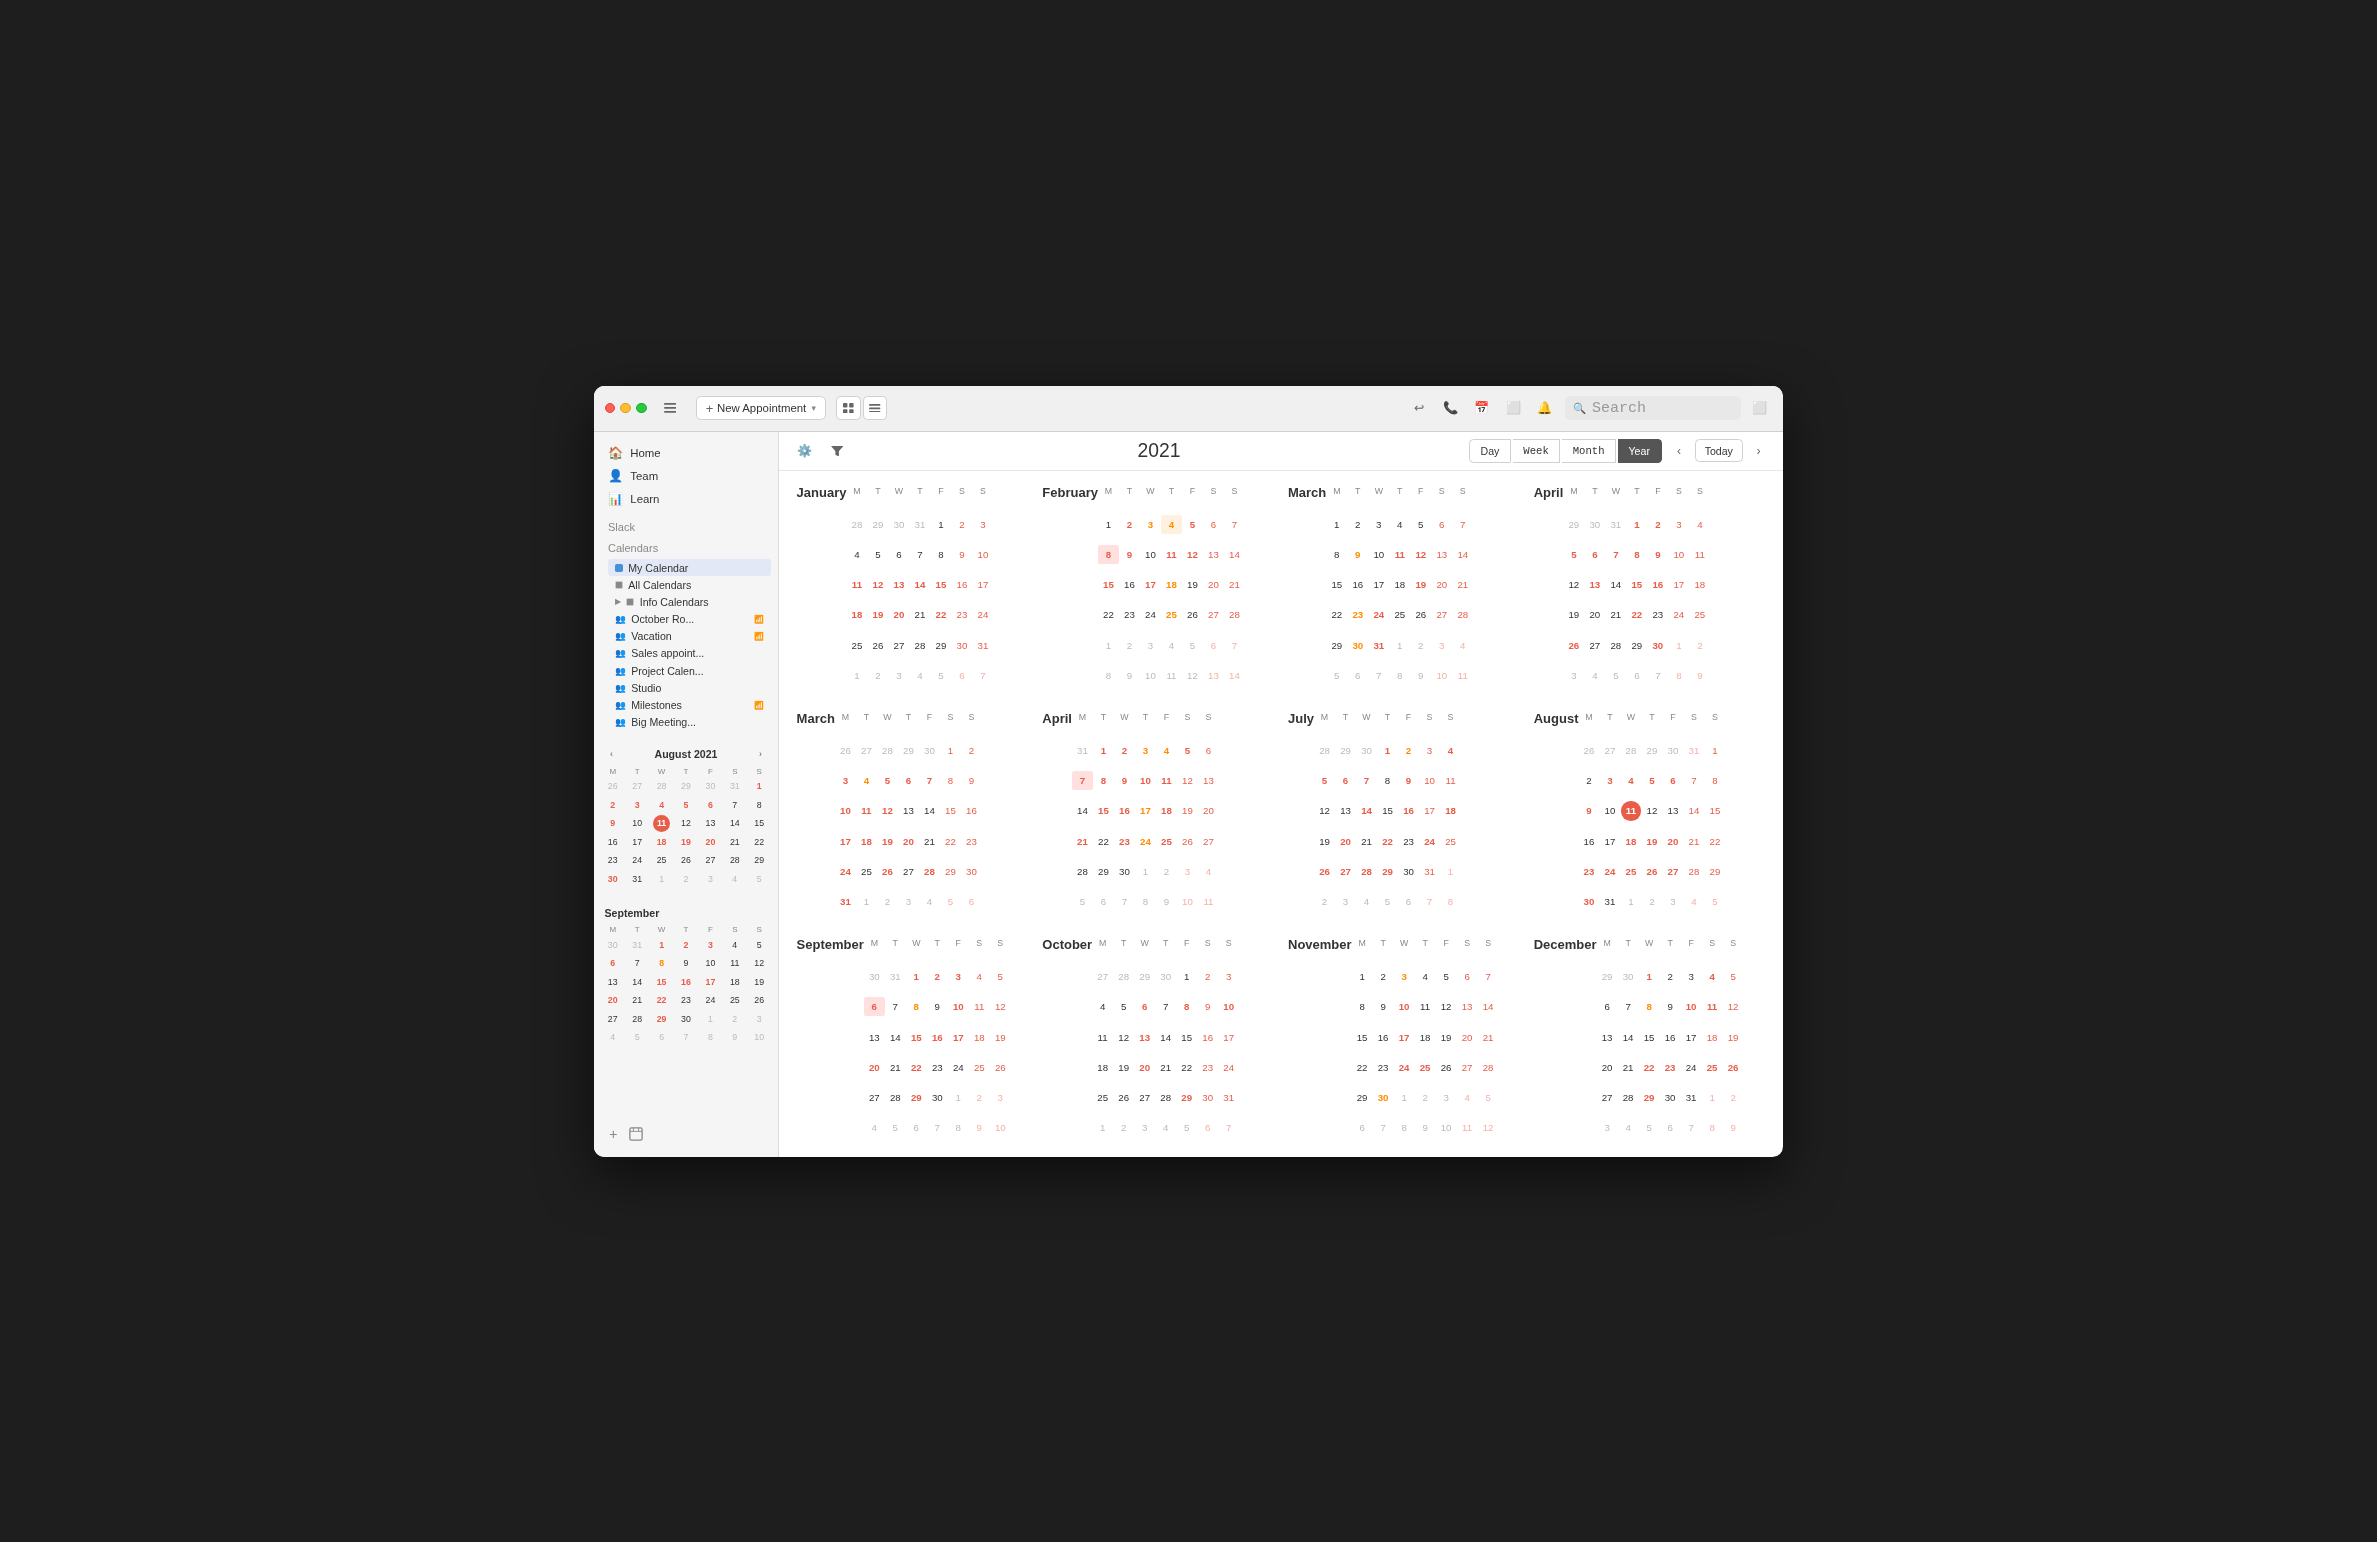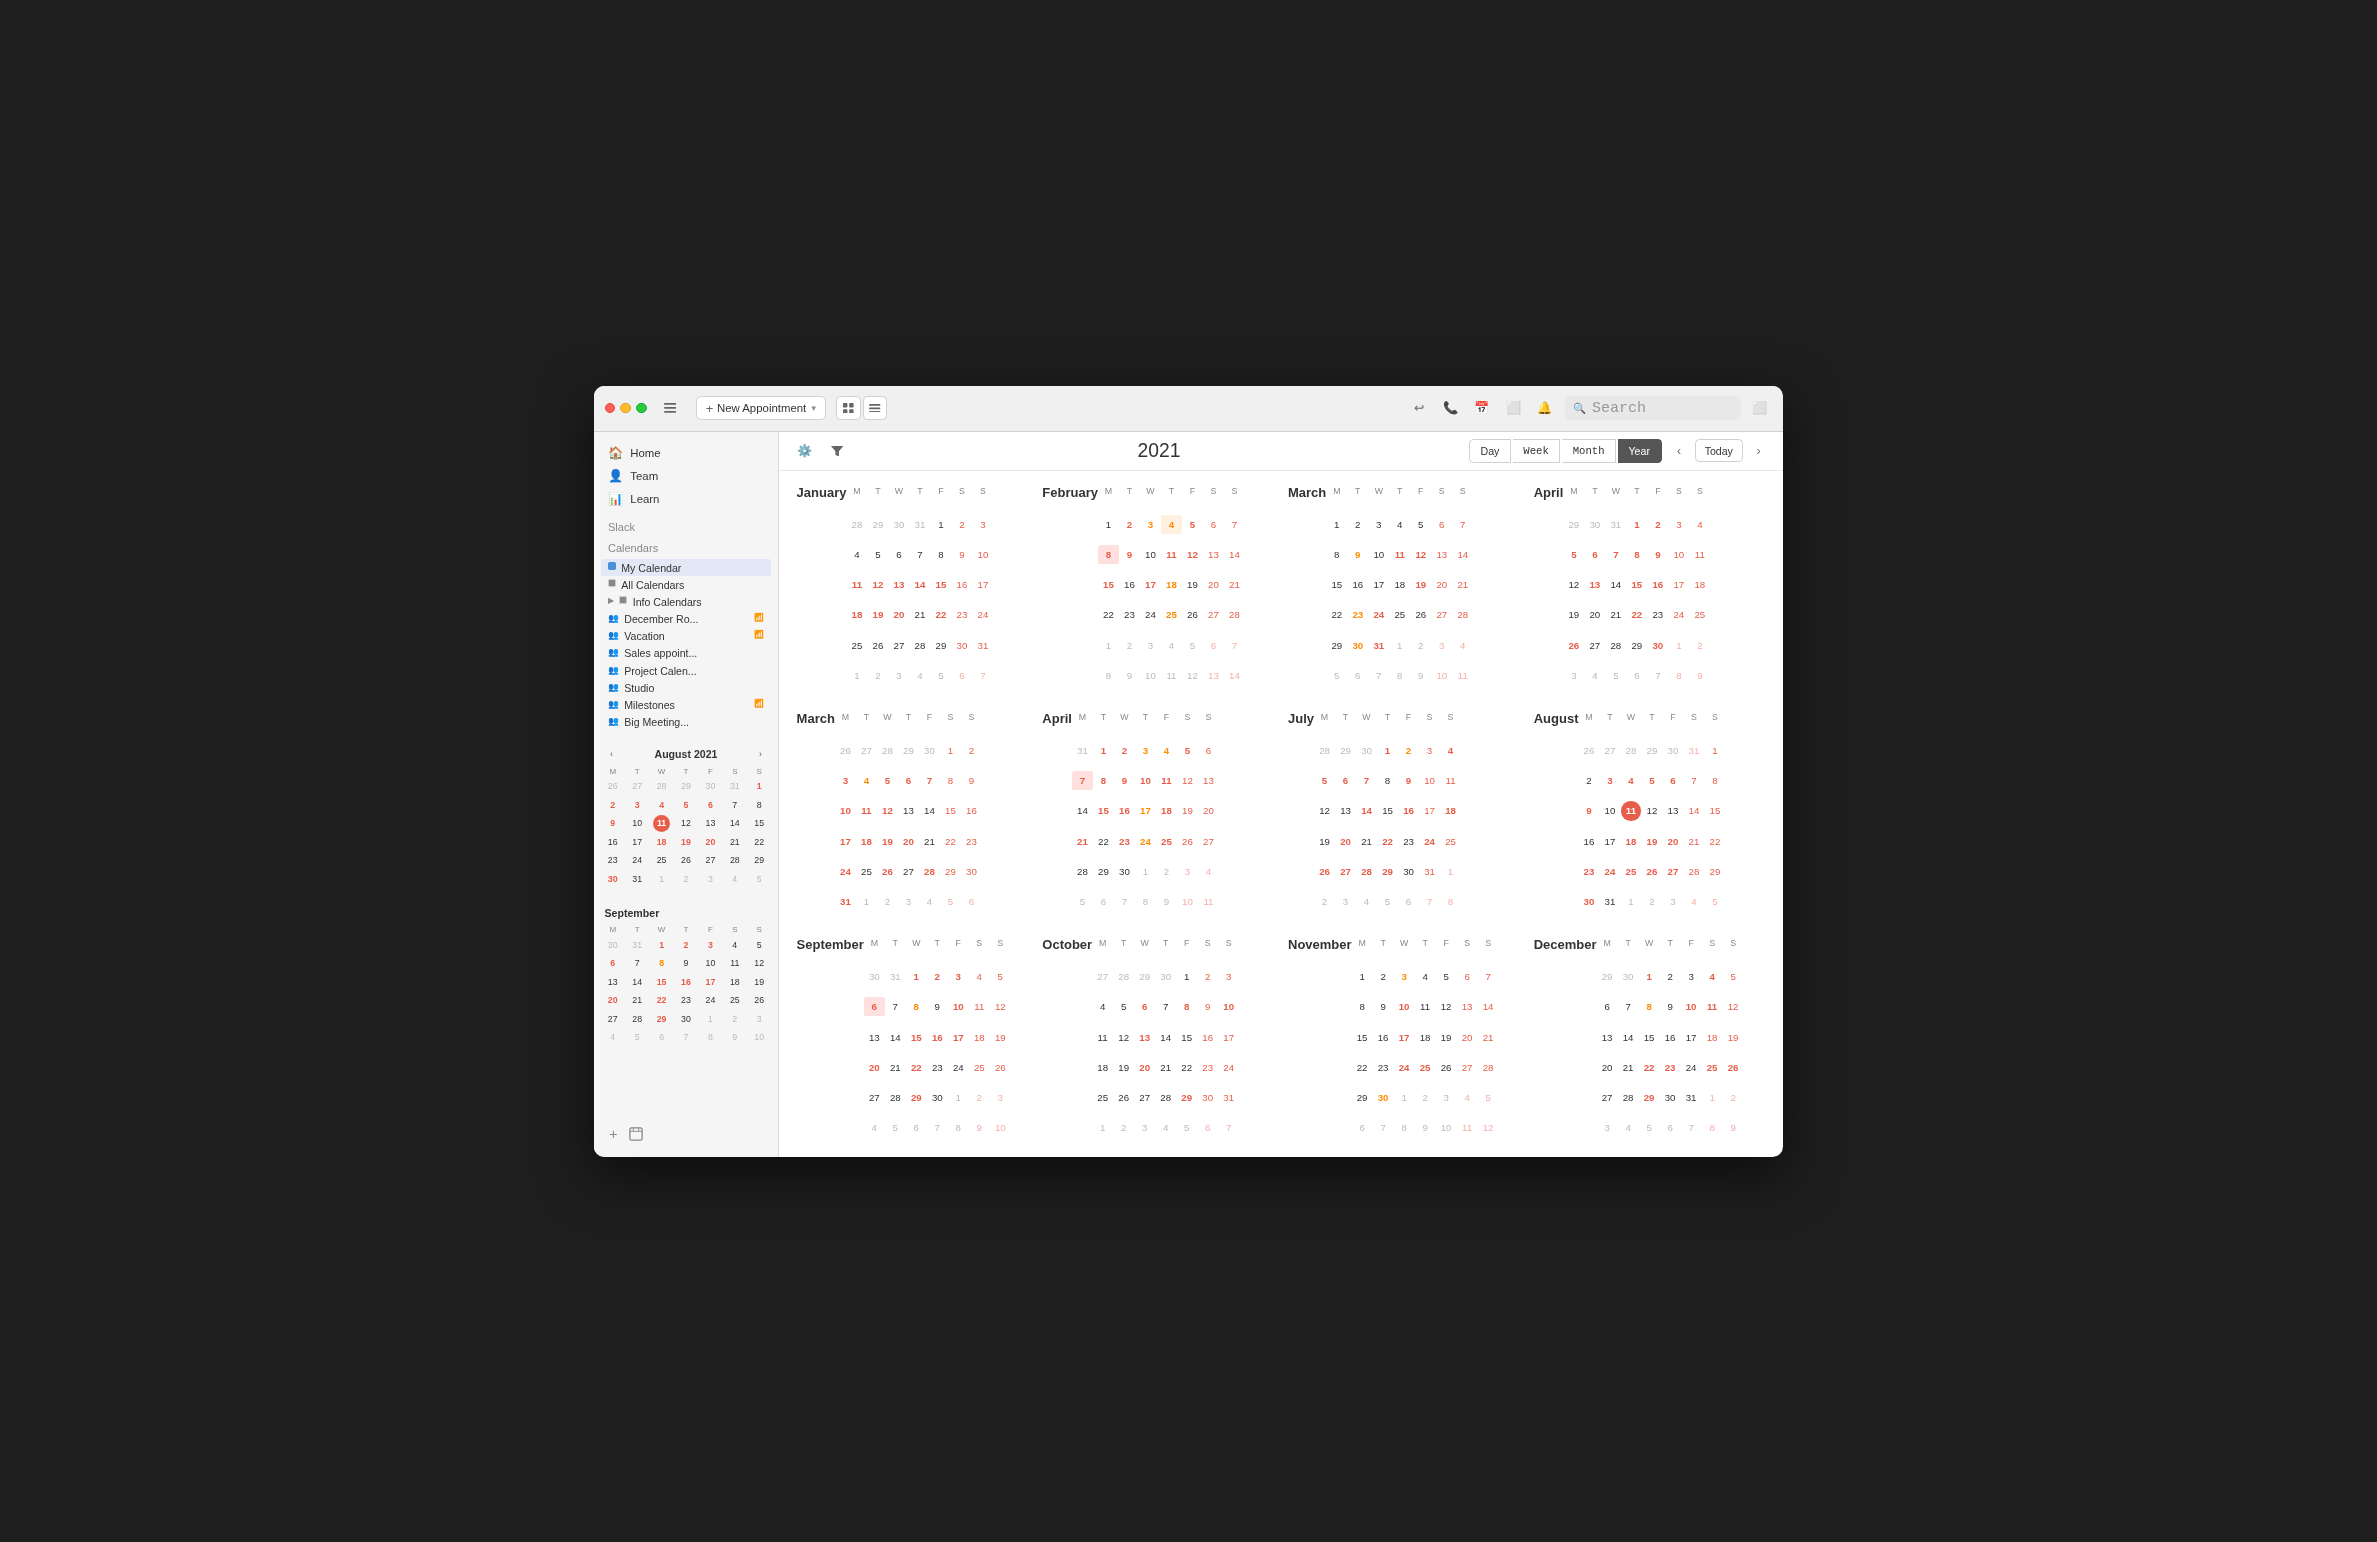--- a/index.html
+++ b/index.html
@@ -158,27 +158,28 @@
     .sidebar-nav-icon { font-size: 12.3px; }
     .sidebar-section-label {
       font-size: 11px;
       color: #888;
       padding: 7px 14px 1.8px;
       font-weight: 500;
     }
     .sidebar-calendars { padding: 3.5px 7px; }
     .sidebar-calendar-item {
       display: flex;
-      align-items: flex-start;
+      align-items: center;
       gap: 5.3px;
       padding: 2.6px 7px;
       border-radius: 3px;
       cursor: pointer;
       font-size: 10.6px;
       color: #333;
+      margin-left: 7px;
     }
     .sidebar-calendar-item.active { background: #e2e8f5; }
     .cal-dot {
       width: 8px;
       height: 8px;
       border-radius: 1.8px;
       flex-shrink: 0;
     }
     .mini-cal-container {
       padding: 7px;
@@ -495,21 +496,21 @@
           <div class="cal-dot" style="background:#888;border:0.9px solid #ccc;"></div>
           <span>All Calendars</span>
         </div>
         <div class="sidebar-calendar-item">
           <span style="font-size:8px;color:#888;">▶</span>
           <div class="cal-dot" style="background:#888;border:0.9px solid #ccc;"></div>
           <span>Info Calendars</span>
         </div>
         <div class="sidebar-calendar-item">
           <span style="font-size:8.8px;color:#888;">👥</span>
-          <span>December Ro...</span>
+          <span>October Ro...</span>
           <span style="margin-left:auto;color:#aaa;font-size:8px;">📶</span>
         </div>
         <div class="sidebar-calendar-item">
           <span style="font-size:8.8px;color:#888;">👥</span>
           <span>Vacation</span>
           <span style="margin-left:auto;color:#aaa;font-size:8px;">📶</span>
         </div>
         <div class="sidebar-calendar-item">
           <span style="font-size:8.8px;color:#888;">👥</span>
           <span>Sales appoint...</span>

